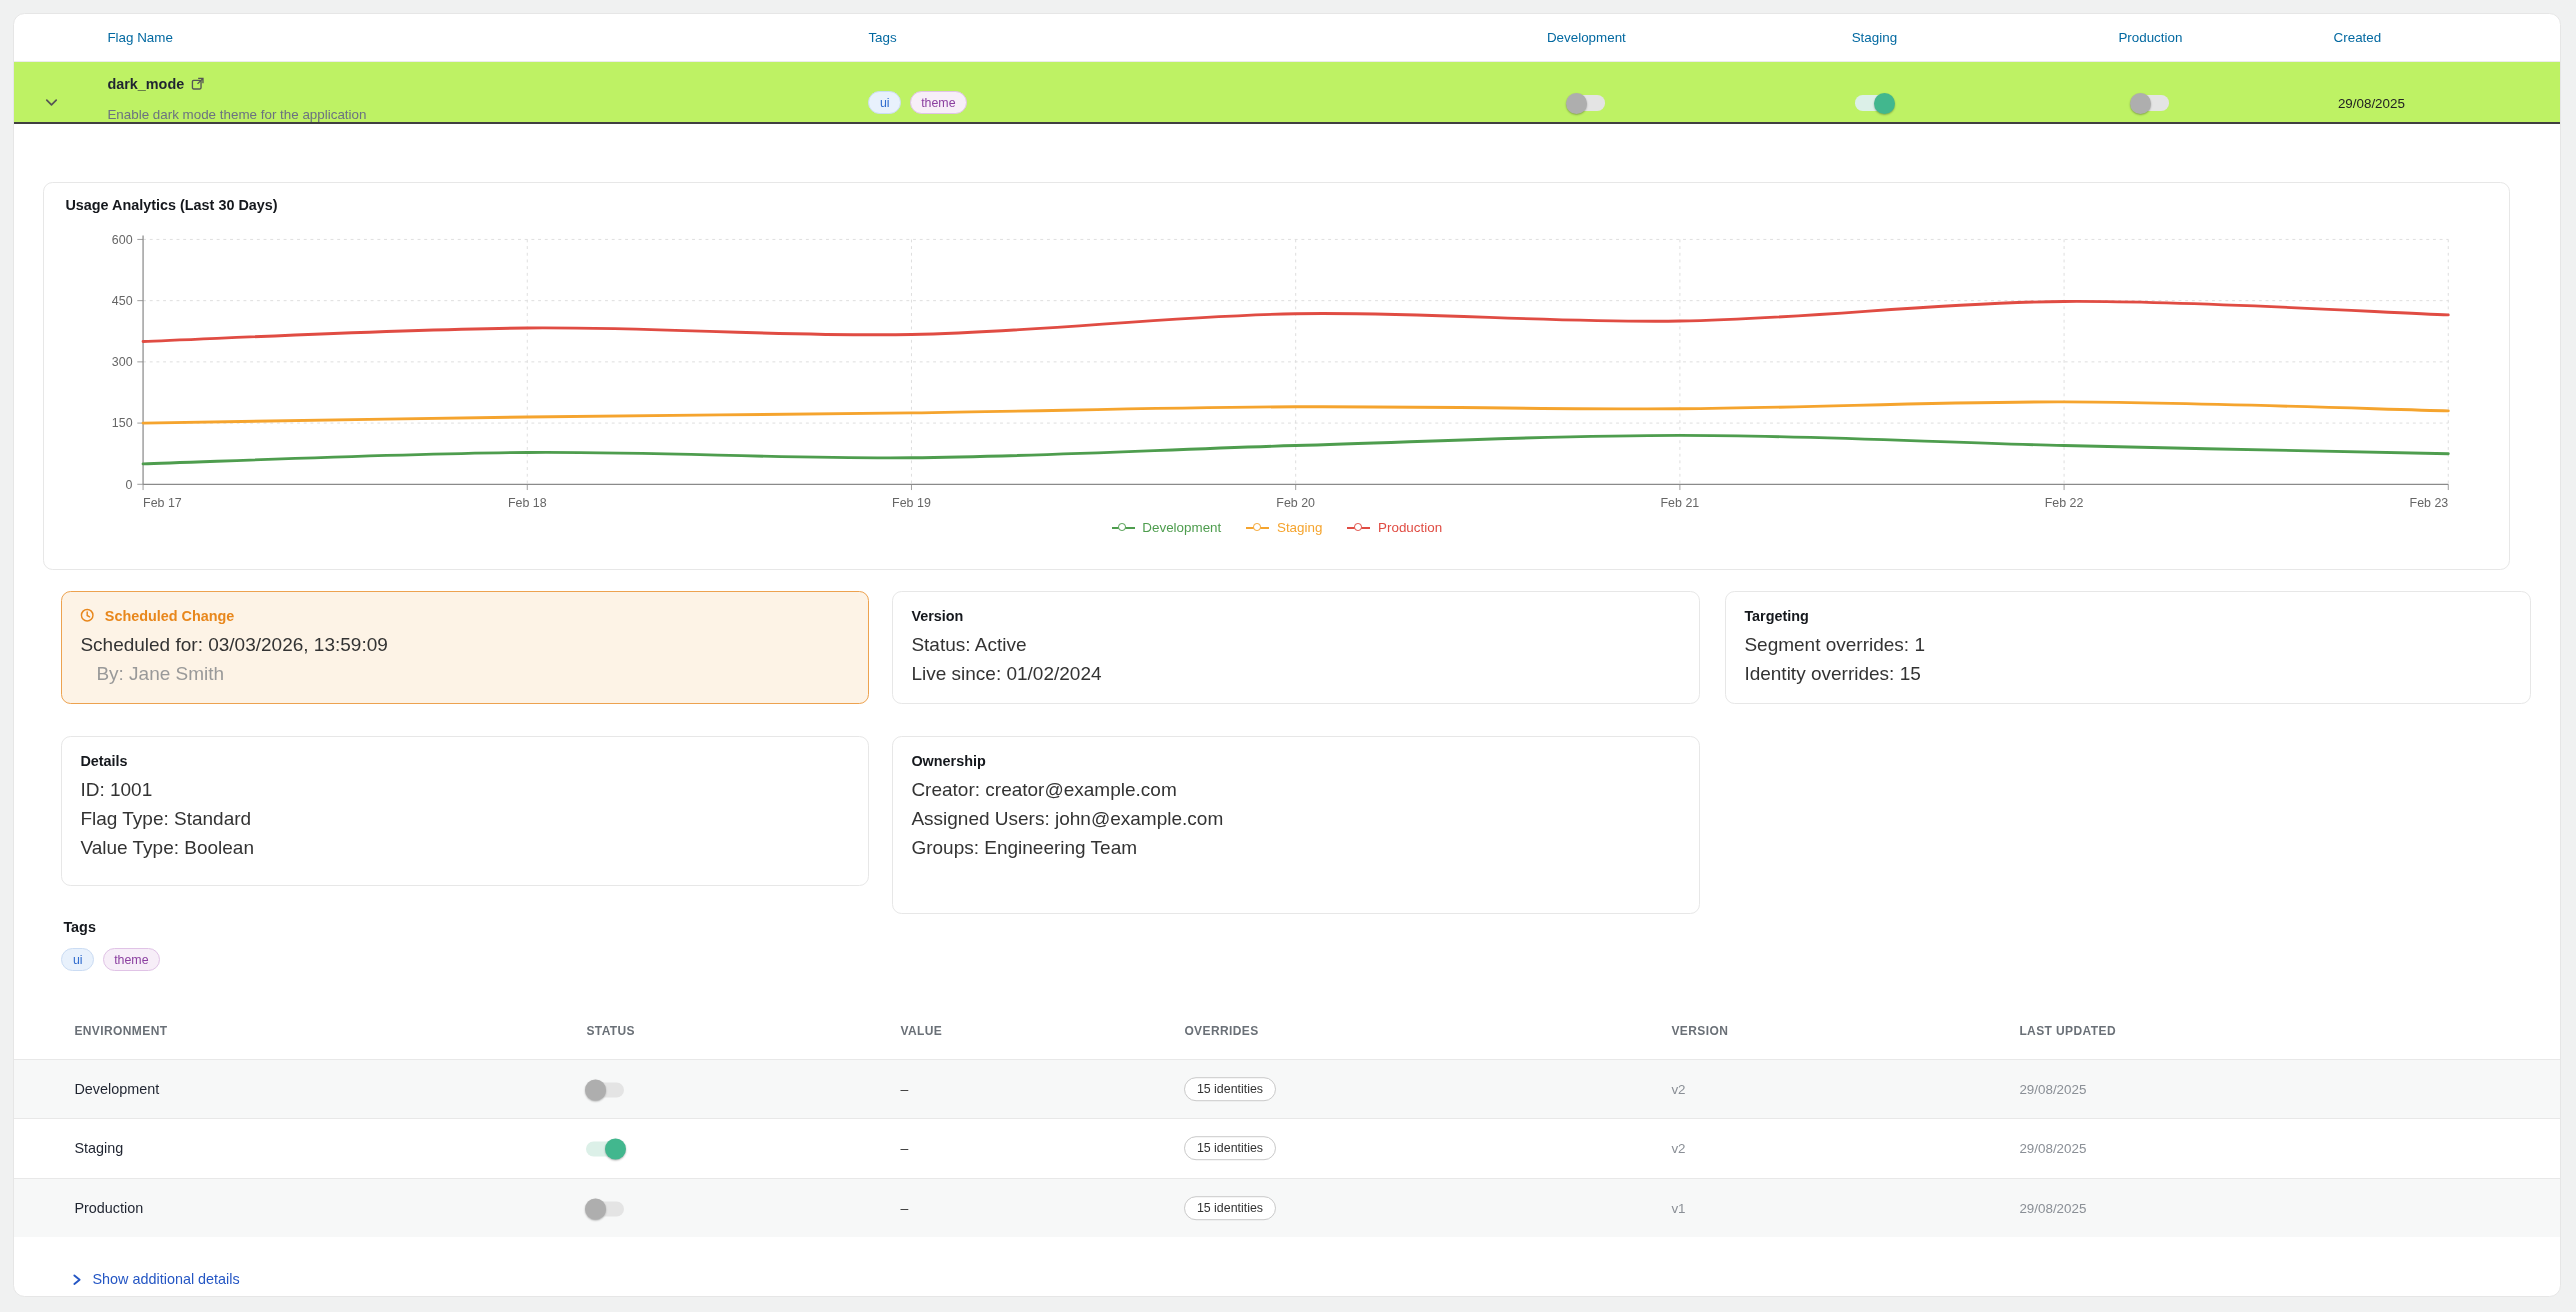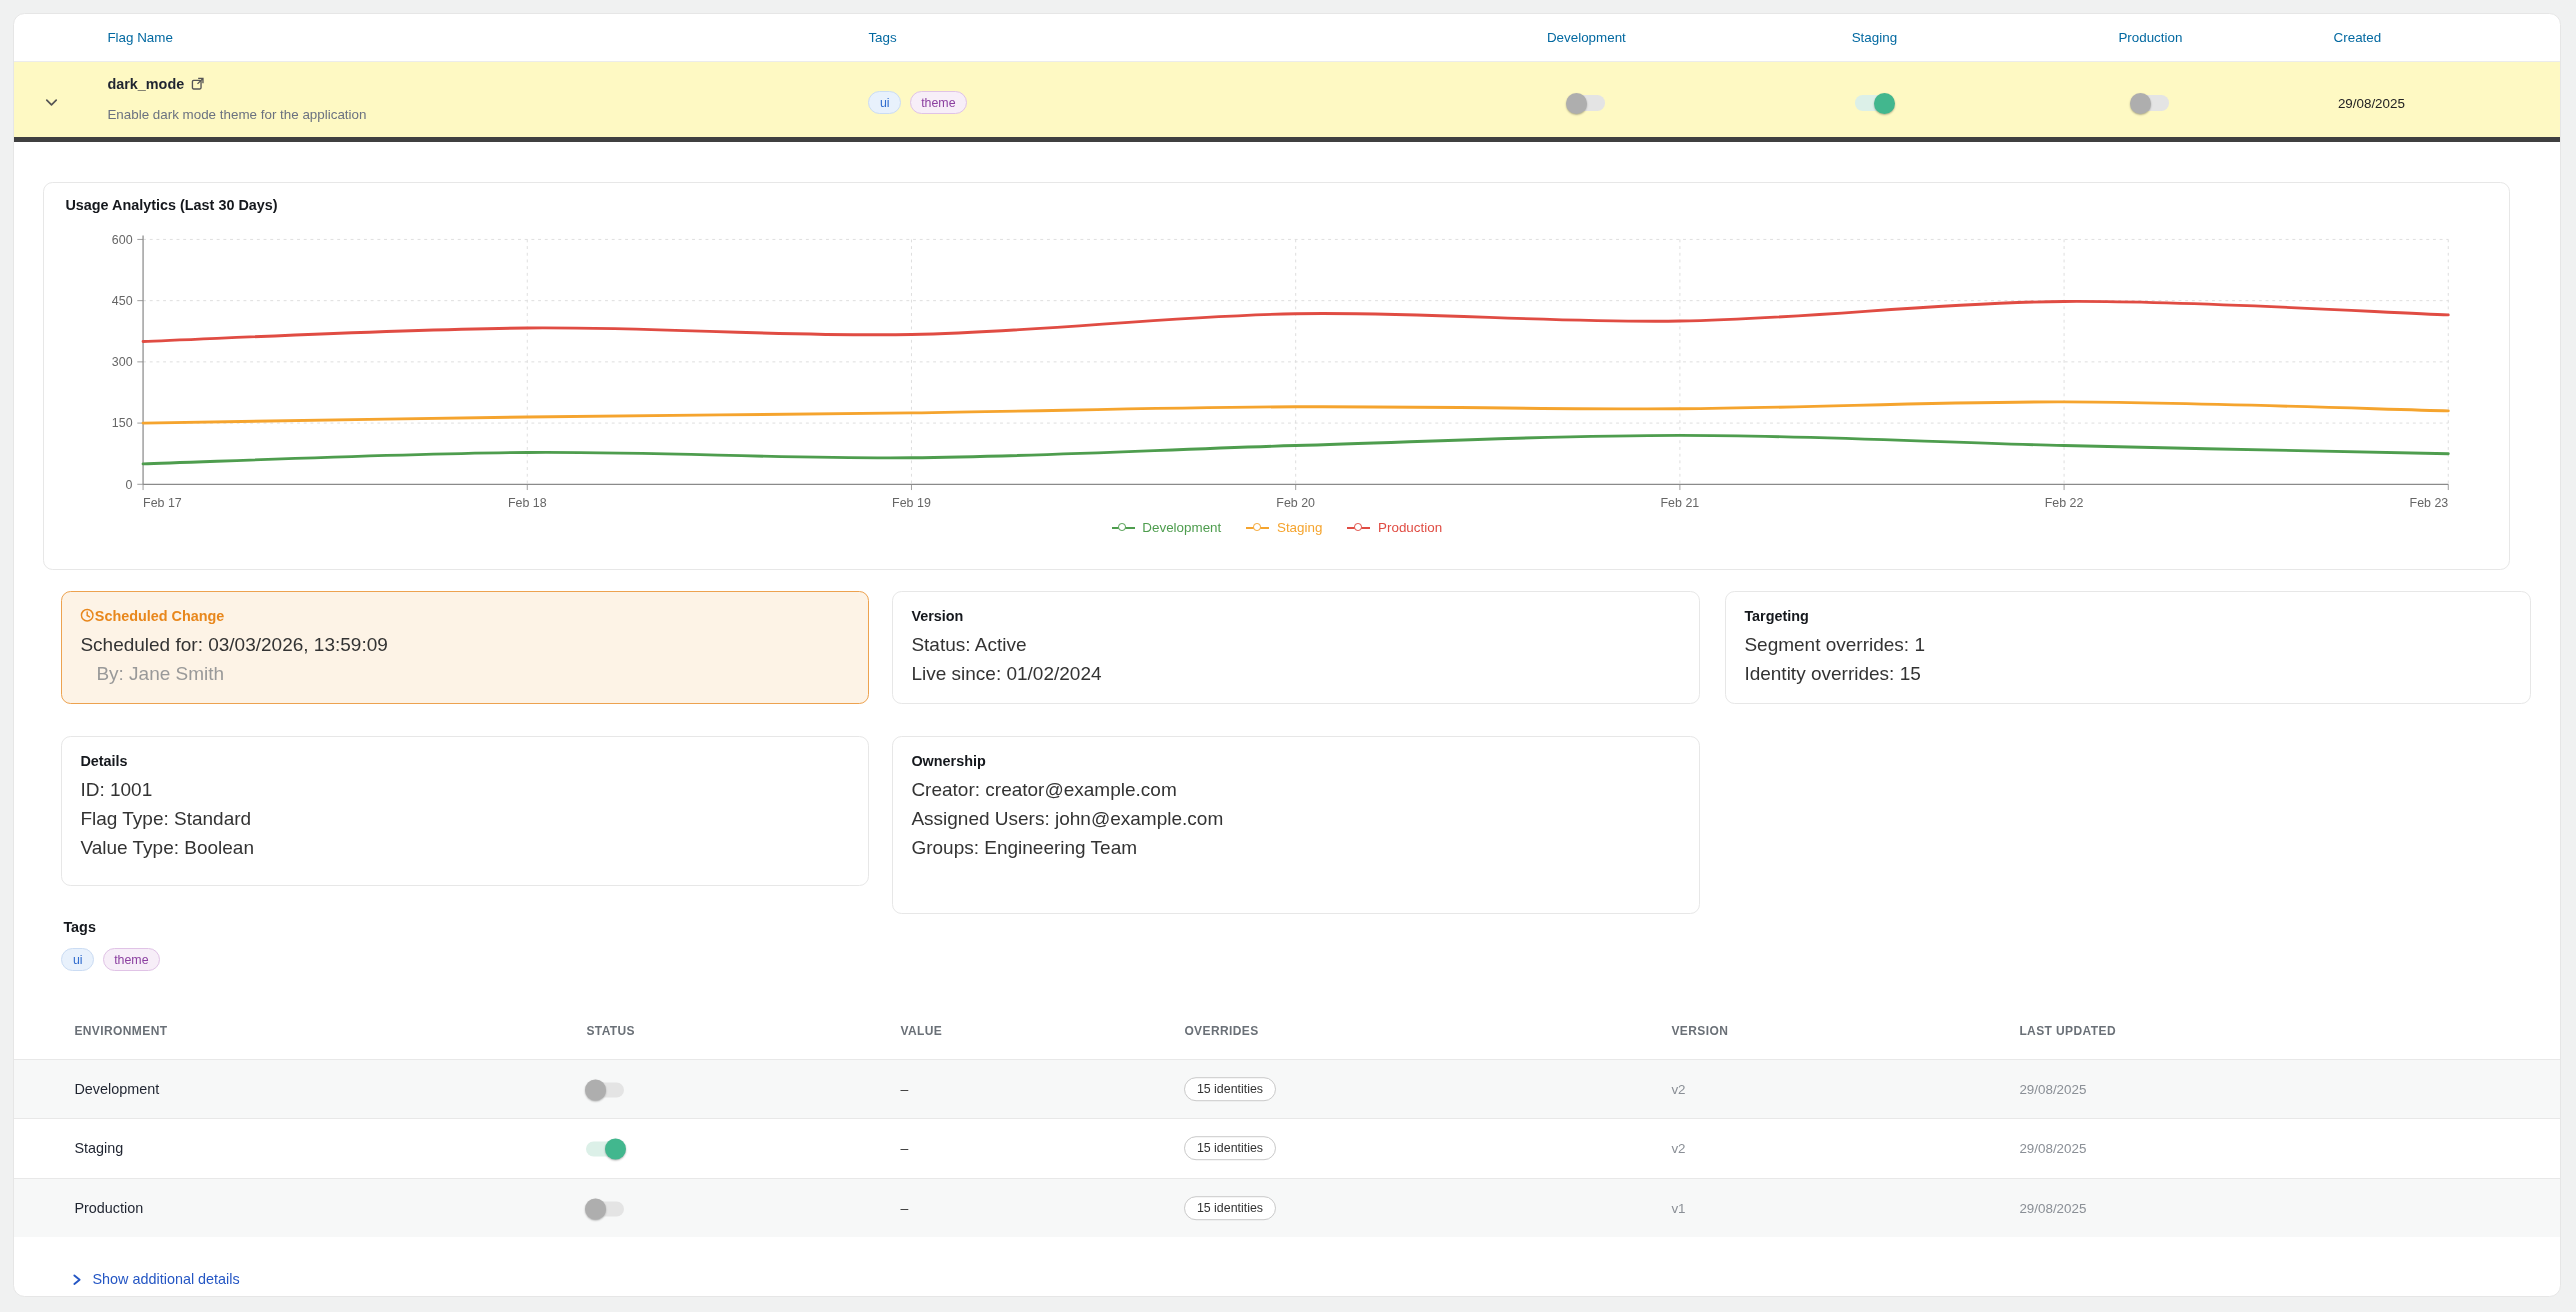--- a/index.html
+++ b/index.html
@@ -4,22 +4,22 @@
 <style>
   * { margin:0; padding:0; box-sizing:border-box; }
   html,body { width:2576px; height:1313px; overflow:hidden; }
   body { background:#f0f1f1; font-family:"Liberation Sans", sans-serif; color:#222; }
   .panel { position:absolute; left:13.4px; top:13.4px; width:2548px; height:1284px;
            background:#fff; border:1px solid #e6e6e6; border-radius:11.5px; }
 
   
   .list-header-cell { position:absolute; top:15.3px; font-size:13.4px; color:#0369a1; }
   .hc-center { transform:translateX(-50%); }
-  .flag-row { position:absolute; left:0; top:47px; width:100%; height:81px;
-              background:#fef9c3; border-top:1px solid #ececec; border-bottom:5px solid #404040; }
+  .flag-row { position:absolute; left:0; top:47px; width:100%; height:63px;
+              background:#bef264; border-top:1px solid #ececec; border-bottom:2px solid #404040; }
   .expander { position:absolute; left:29px; top:32px; width:17px; height:17px; cursor:pointer; }
   .flag-name { position:absolute; left:93px; top:13.4px; font-size:14.4px; font-weight:bold; color:#1f2430;
                display:flex; align-items:center; gap:6.7px; cursor:pointer; }
   .flag-desc { position:absolute; left:93px; top:45px; font-size:13.4px; color:#6b7280; }
   .row-tags { position:absolute; left:854px; top:29px; display:flex; gap:8.6px; }
   .pill { display:inline-flex; align-items:center; height:23px; padding:0 10.5px;
           border-radius:11.5px; font-size:12.4px; }
   .pill.blue   { background:#e8f1fc; border:1px solid #cbdcf3; color:#2f6bce; }
   .pill.purple { background:#f7eef8; border:1px solid #e0c3e6; color:#8b3fa0; }
 
@@ -44,21 +44,21 @@
   .lmark { position:relative; width:23px; height:9.6px; }
   .lline { position:absolute; left:0; top:3.8px; width:23px; height:1.9px; }
   .lcirc { position:absolute; left:6.7px; top:0; width:7.7px; height:7.7px; border-radius:50%;
            background:#fff; border:1.9px solid; }
 
   
   .card { position:absolute; border-radius:9.6px; border:1px solid #e7e7e7; background:#fff; padding:15.3px 18px; }
   .card h3 { font-size:14.4px; font-weight:600; color:#15181d; margin-bottom:10.5px; }
   .card .line { font-size:19px; color:#333; margin-bottom:6.7px; }
   .card.sched { background:#fdf3e6; border-color:#eda24f; }
-  .card.sched h3 { color:#e8871c; display:flex; align-items:center; gap:0; }
+  .card.sched h3 { color:#e8871c; display:flex; align-items:center; gap:10px; }
   .card .muted { color:#999;margin-left:16px; }
 
   
   .tags-title { position:absolute; left:49px; top:905px; font-size:14.4px; font-weight:600; color:#15181d; }
   .tags-row2 { position:absolute; left:47px; top:934px; display:flex; gap:8.6px; }
 
   
   .etable-header-cell { position:absolute; top:1010px; font-size:12px; font-weight:700;
                         letter-spacing:0.4px; color:#6a7077; }
   .erow { position:absolute; left:0; width:100%; height:59px; border-top:1px solid #e8e8e8; }

